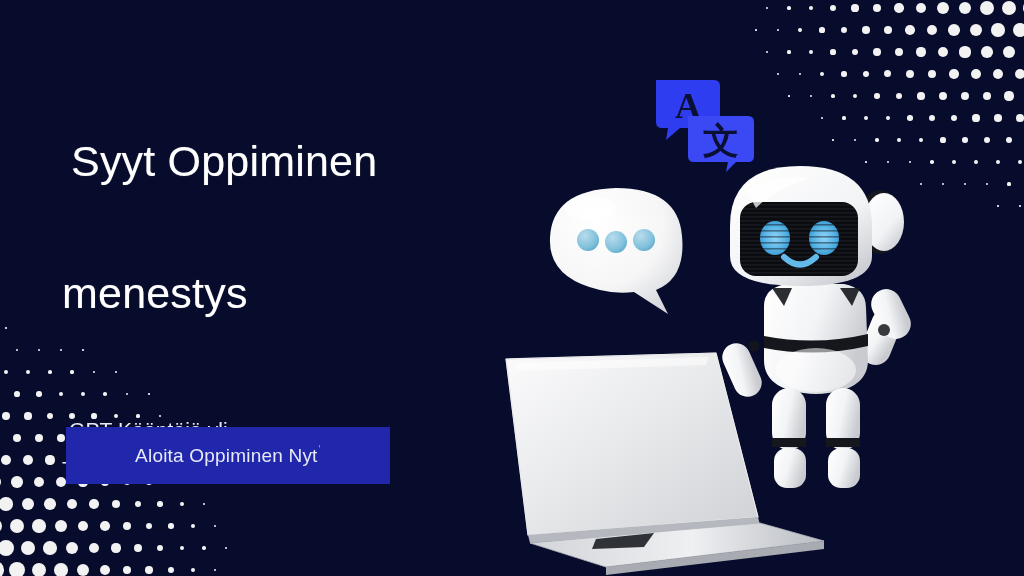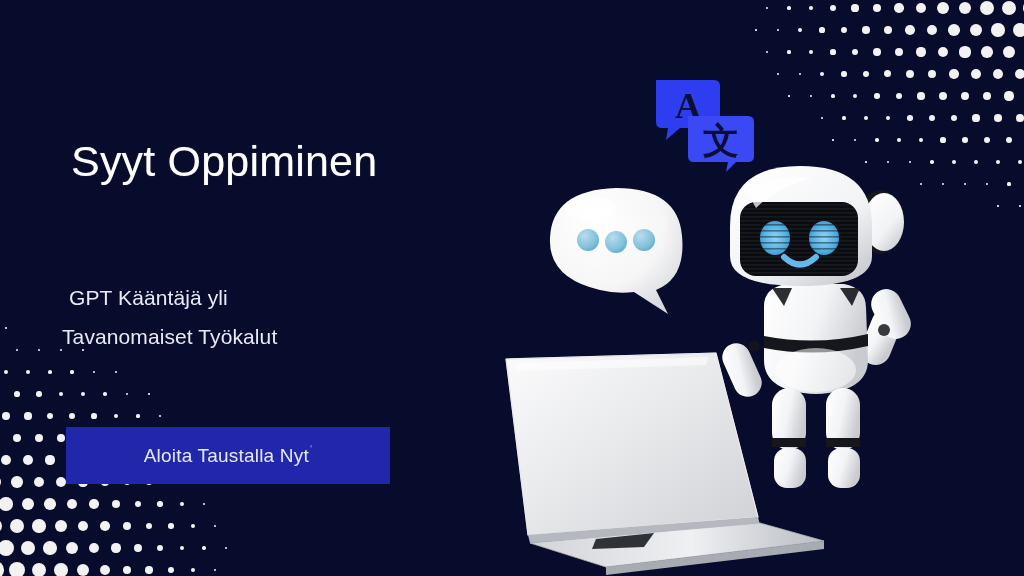--- a/index.html
+++ b/index.html
@@ -488,25 +488,26 @@
       <g>
         <path d="M 38 42 L 98 42 Q 104 42 104 48 L 104 82 Q 104 88 98 88 L 86 88 L 76 98 L 78 88 L 44 88 Q 38 88 38 82 Z" fill="#3b49f5"></path>
         <text x="71" y="79" font-family="'DejaVu Sans', sans-serif" font-size="36" font-weight="700" fill="#0a0f34" text-anchor="middle">文</text>
       </g>
     </svg>
   </div>
 
   <div id="text-column">
     <h1 id="headline">
       <span class="line-1">Syyt Oppiminen</span>
+      <span class="line-2">menestys</span>
     </h1>
     <p id="subheadline">
       <span class="sub-line-1">GPT Kääntäjä yli</span>
       <span class="sub-line-2">Tavanomaiset Työkalut</span>
     </p>
   </div>
 
   <button id="cta-button">
-    <span>Aloita Taustalla Nyt</span>
+    <span>Aloita Oppiminen Nyt</span>
       <span class="cta-mark">'</span>
   </button>
 
 </div>
 
 </body></html>

